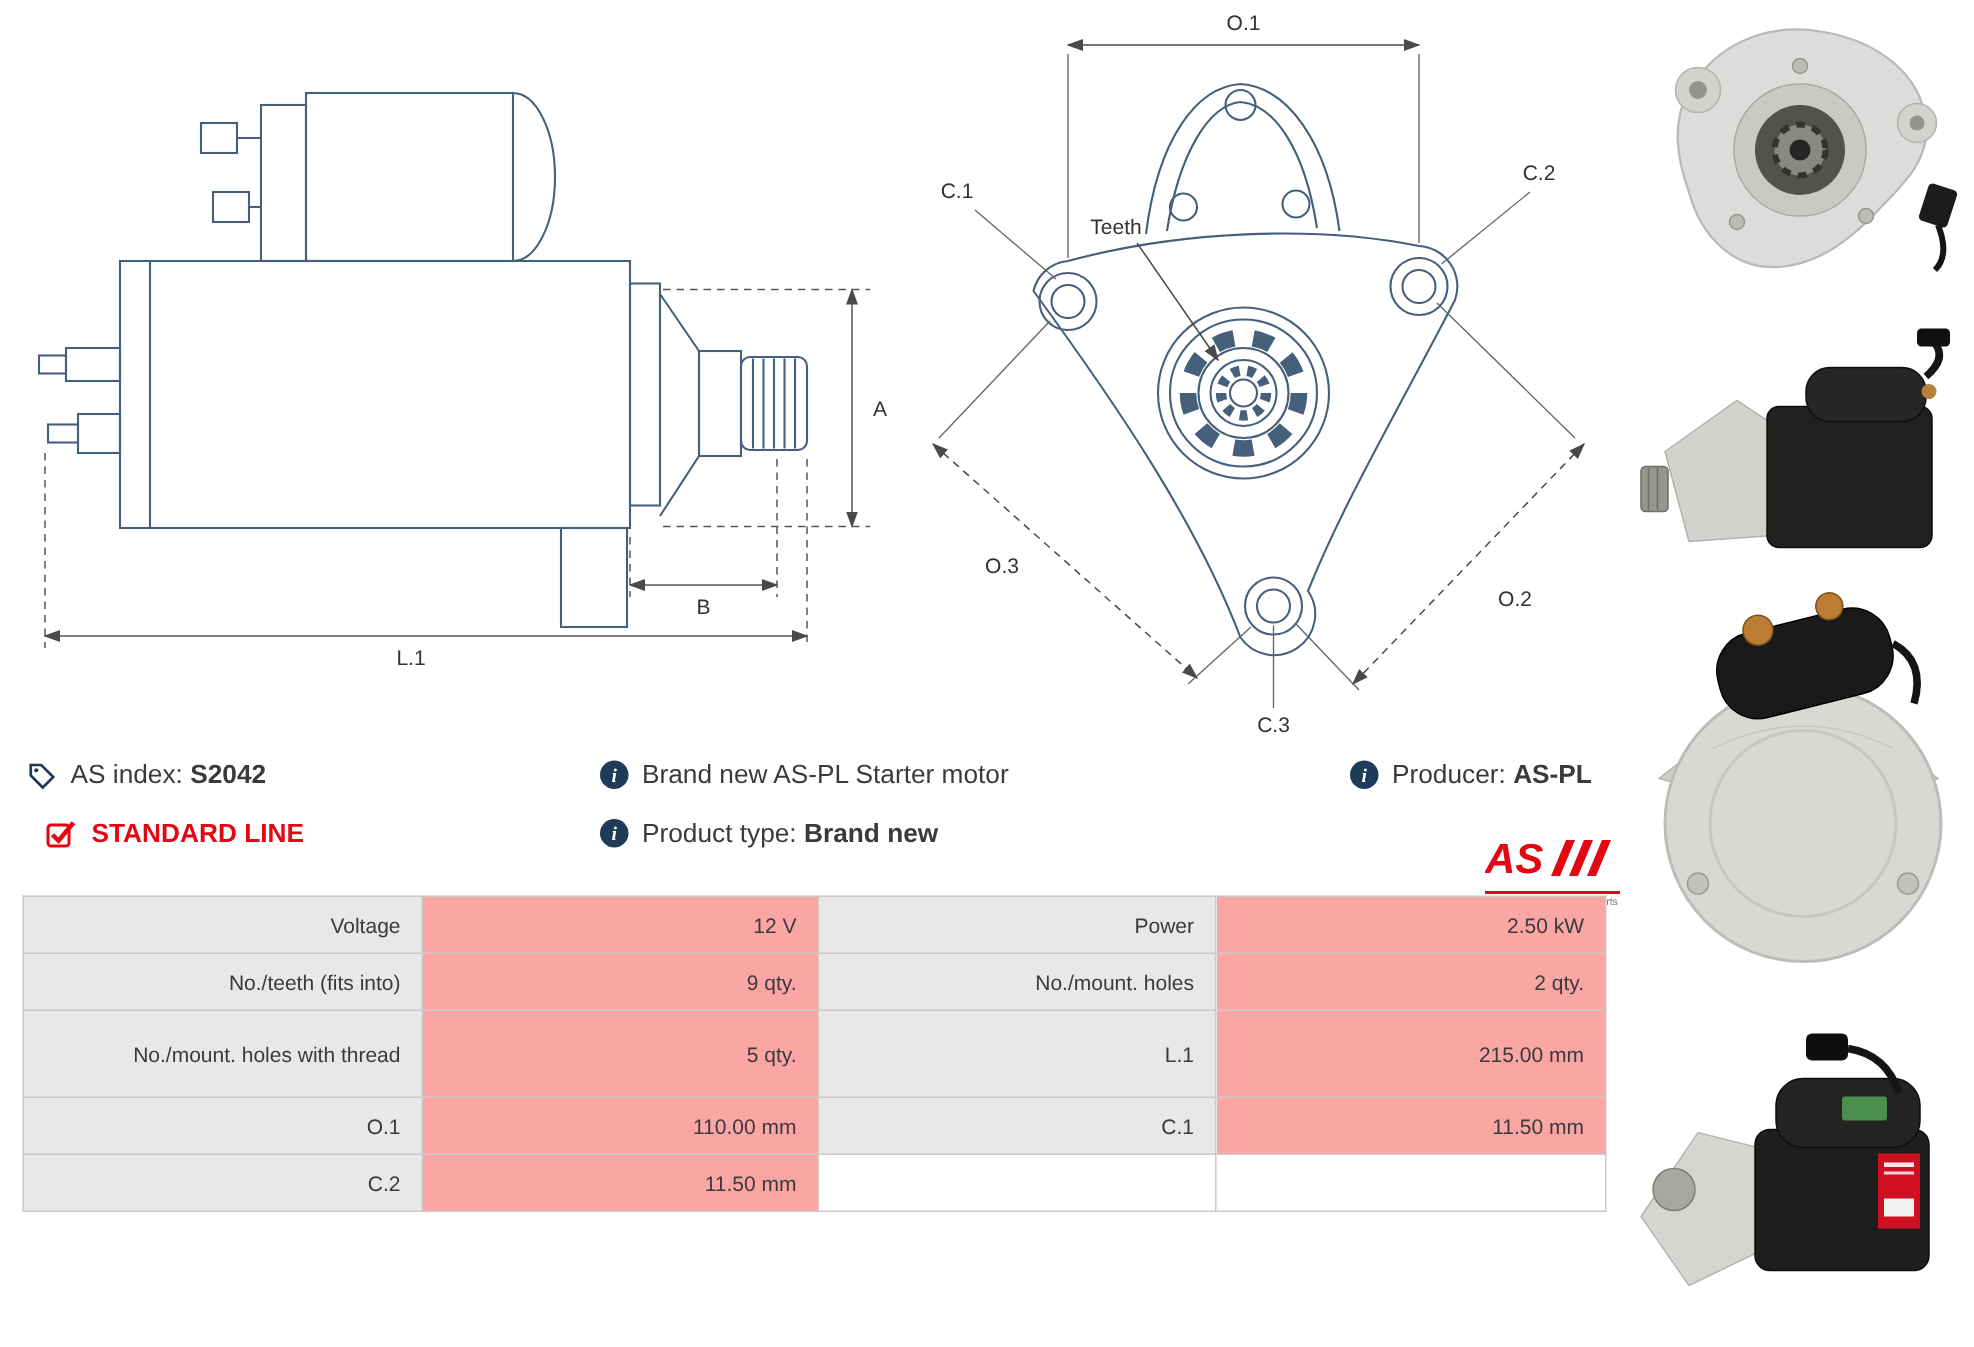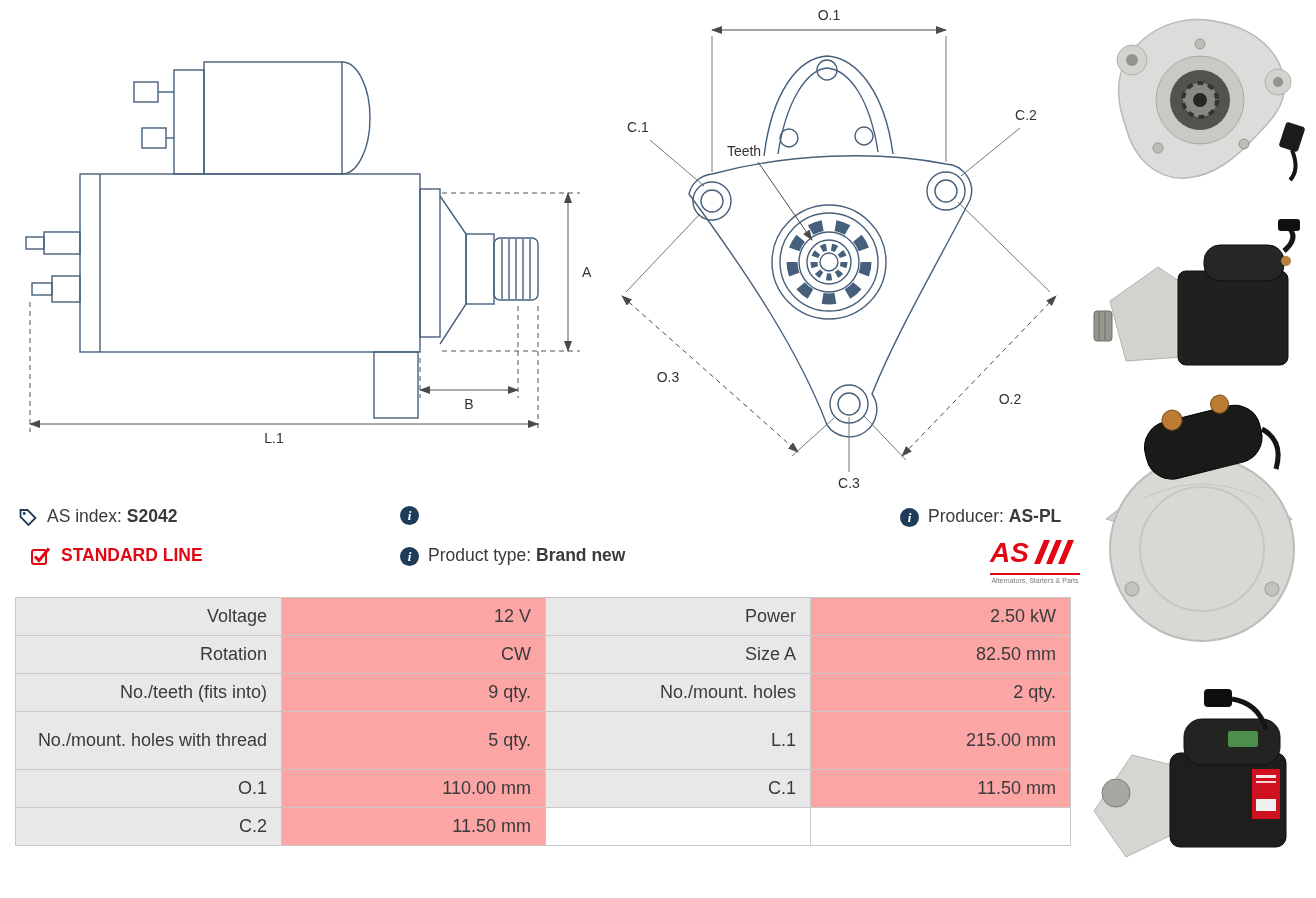--- a/index.html
+++ b/index.html
@@ -5,37 +5,37 @@
   * { box-sizing: border-box; }
   html,body { margin:0; padding:0; }
   body {
     width:1316px; height:898px; position:relative; overflow:hidden;
     background:#ffffff; color:#3a3a3a;
     font-family:"Liberation Sans", sans-serif;
   }
   .abs { position:absolute; }
 
   
-  .info-item { position:absolute; display:flex; align-items:flex-end; gap:9px; font-size:17.5px; white-space:nowrap; }
+  .info-item { position:absolute; display:flex; align-items:center; gap:9px; font-size:17.5px; white-space:nowrap; }
   .info-item b { font-weight:bold; }
   .red { color:#e30613; }
   .info-icon {
     width:19px; height:19px; min-width:19px; border-radius:50%;
     background:#1e3c5a; color:#fff; display:flex; align-items:center; justify-content:center;
     font-family:"Liberation Serif", serif; font-style:italic; font-weight:bold; font-size:13px;
   }
 
   
-  .logo { position:absolute; width:90px; text-align:center; }
+  .logo { position:absolute; width:90px; text-align:center;margin-top:20px; }
   .logo-sub { border-top:2px solid #e30613; margin-top:1px; padding-top:2px; font-size:7px; color:#7a7a7a; white-space:nowrap; }
 
   
   table.spec { position:absolute; left:15px; top:597px; border-collapse:collapse; table-layout:fixed; }
   table.spec td {
-    border:1px solid #c9c9c9; font-size:18px; padding:5px 14px;
+    border:1px solid #c9c9c9; font-size:14px; padding:5px 14px;
     text-align:right; vertical-align:middle; overflow:hidden;
   }
   td.lbl { background:#e8e8e8; }
   td.val { background:#fca5a5; }
   td.blank { background:#ffffff; }
   tr.r { height:38px; }
   tr.tall { height:58px;padding-left:28px; }
 
   
   .photos { position:absolute; left:1086px; top:6px; width:226px; display:flex; flex-direction:column; gap:6px; }
@@ -222,20 +222,21 @@
 <div class="info-item" style="left:30px;top:545px">
   <svg width="22" height="20" viewBox="0 0 22 20">
     <rect x="2" y="4" width="14" height="14" rx="2" fill="none" stroke="#e30613" stroke-width="2"></rect>
     <path d="M5,10.5 L9,14.5 L19,2.5" fill="none" stroke="#e30613" stroke-width="3"></path>
   </svg>
   <b class="red">STANDARD LINE</b>
 </div>
 
 <div class="info-item" style="left:400px;top:506px">
   <span class="info-icon">i</span>
+  <span>Brand new AS-PL Starter motor</span>
 </div>
 
 <div class="info-item" style="left:400px;top:545px">
   <span class="info-icon">i</span>
   <span><span>Product type:</span>
   <b>Brand new</b></span>
 </div>
 
 <div class="info-item" style="left:900px;top:506px">
   <span class="info-icon">i</span>
@@ -261,26 +262,20 @@
       <col style="width:260px">
     </colgroup>
   <tbody>
     <tr class="r">
       <td class="lbl">Voltage</td>
       <td class="val">12 V</td>
       <td class="lbl">Power</td>
       <td class="val">2.50 kW</td>
     </tr>
     <tr class="r">
-      <td class="lbl">Rotation</td>
-      <td class="val">CW</td>
-      <td class="lbl">Size A</td>
-      <td class="val">82.50 mm</td>
-    </tr>
-    <tr class="r">
       <td class="lbl">No./teeth (fits into)</td>
       <td class="val">9 qty.</td>
       <td class="lbl">No./mount. holes</td>
       <td class="val">2 qty.</td>
     </tr>
     <tr class="tall">
       <td class="lbl">No./mount. holes with thread</td>
       <td class="val">5 qty.</td>
       <td class="lbl">L.1</td>
       <td class="val">215.00 mm</td>

